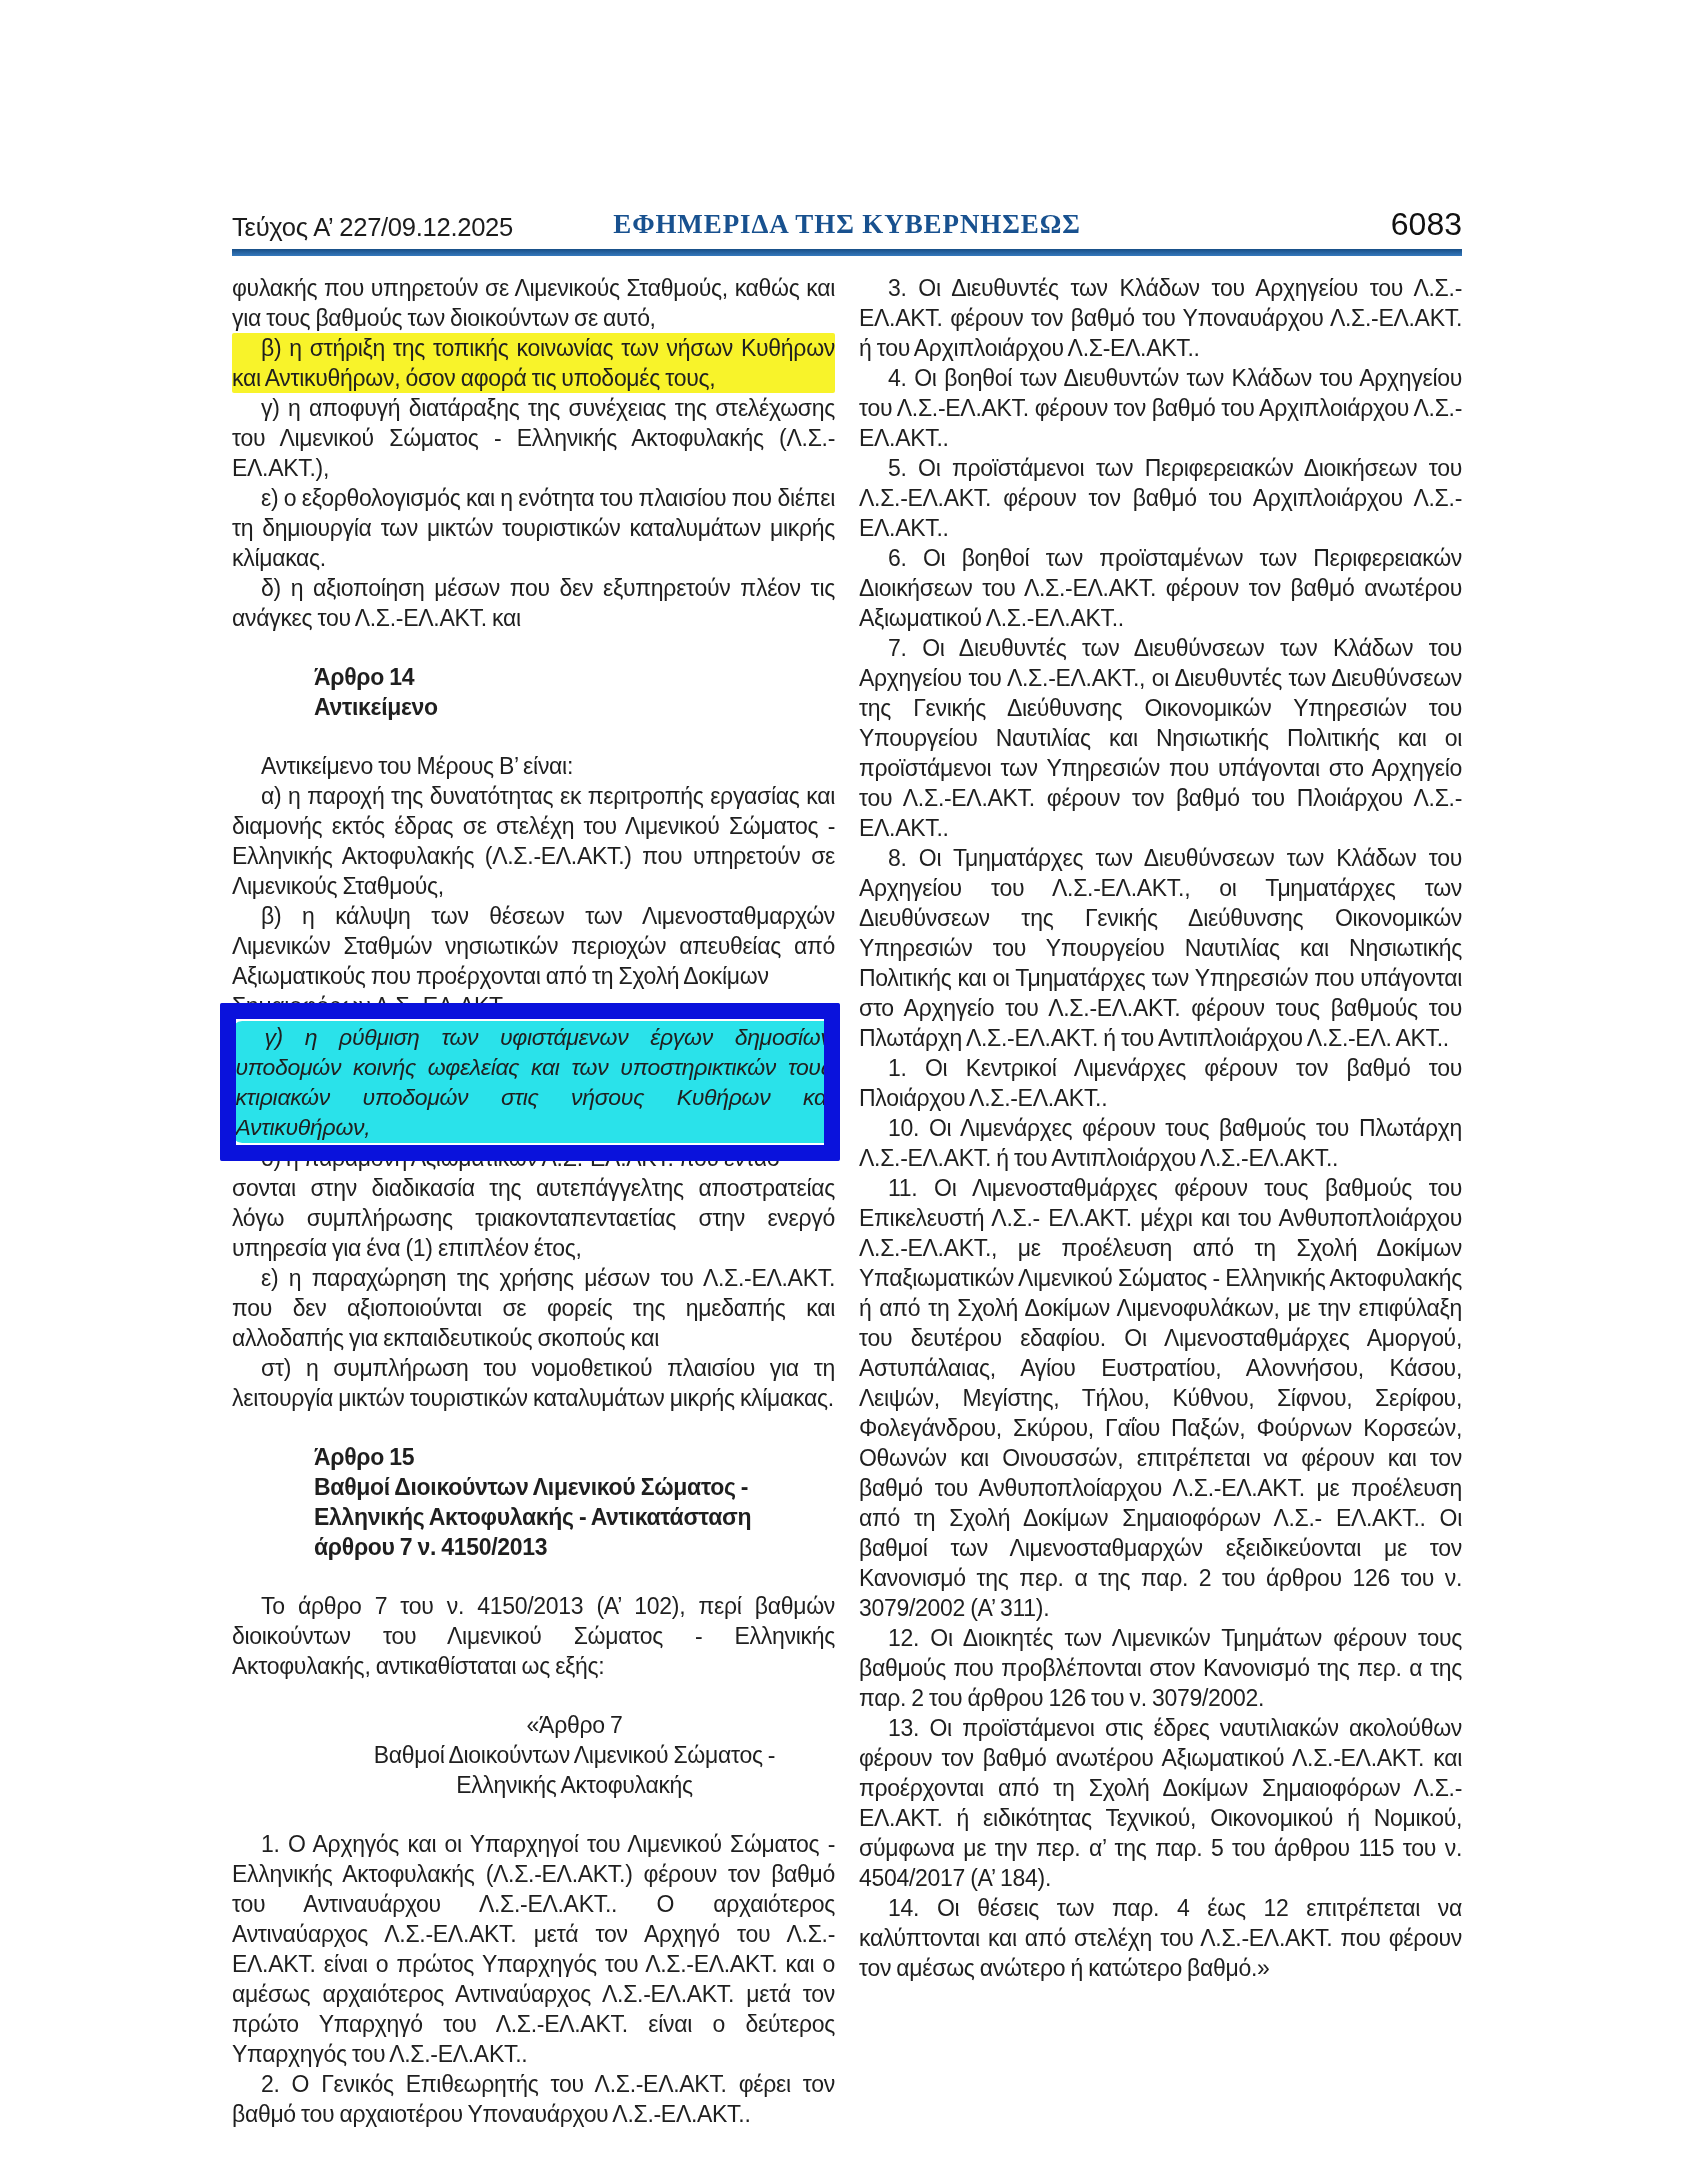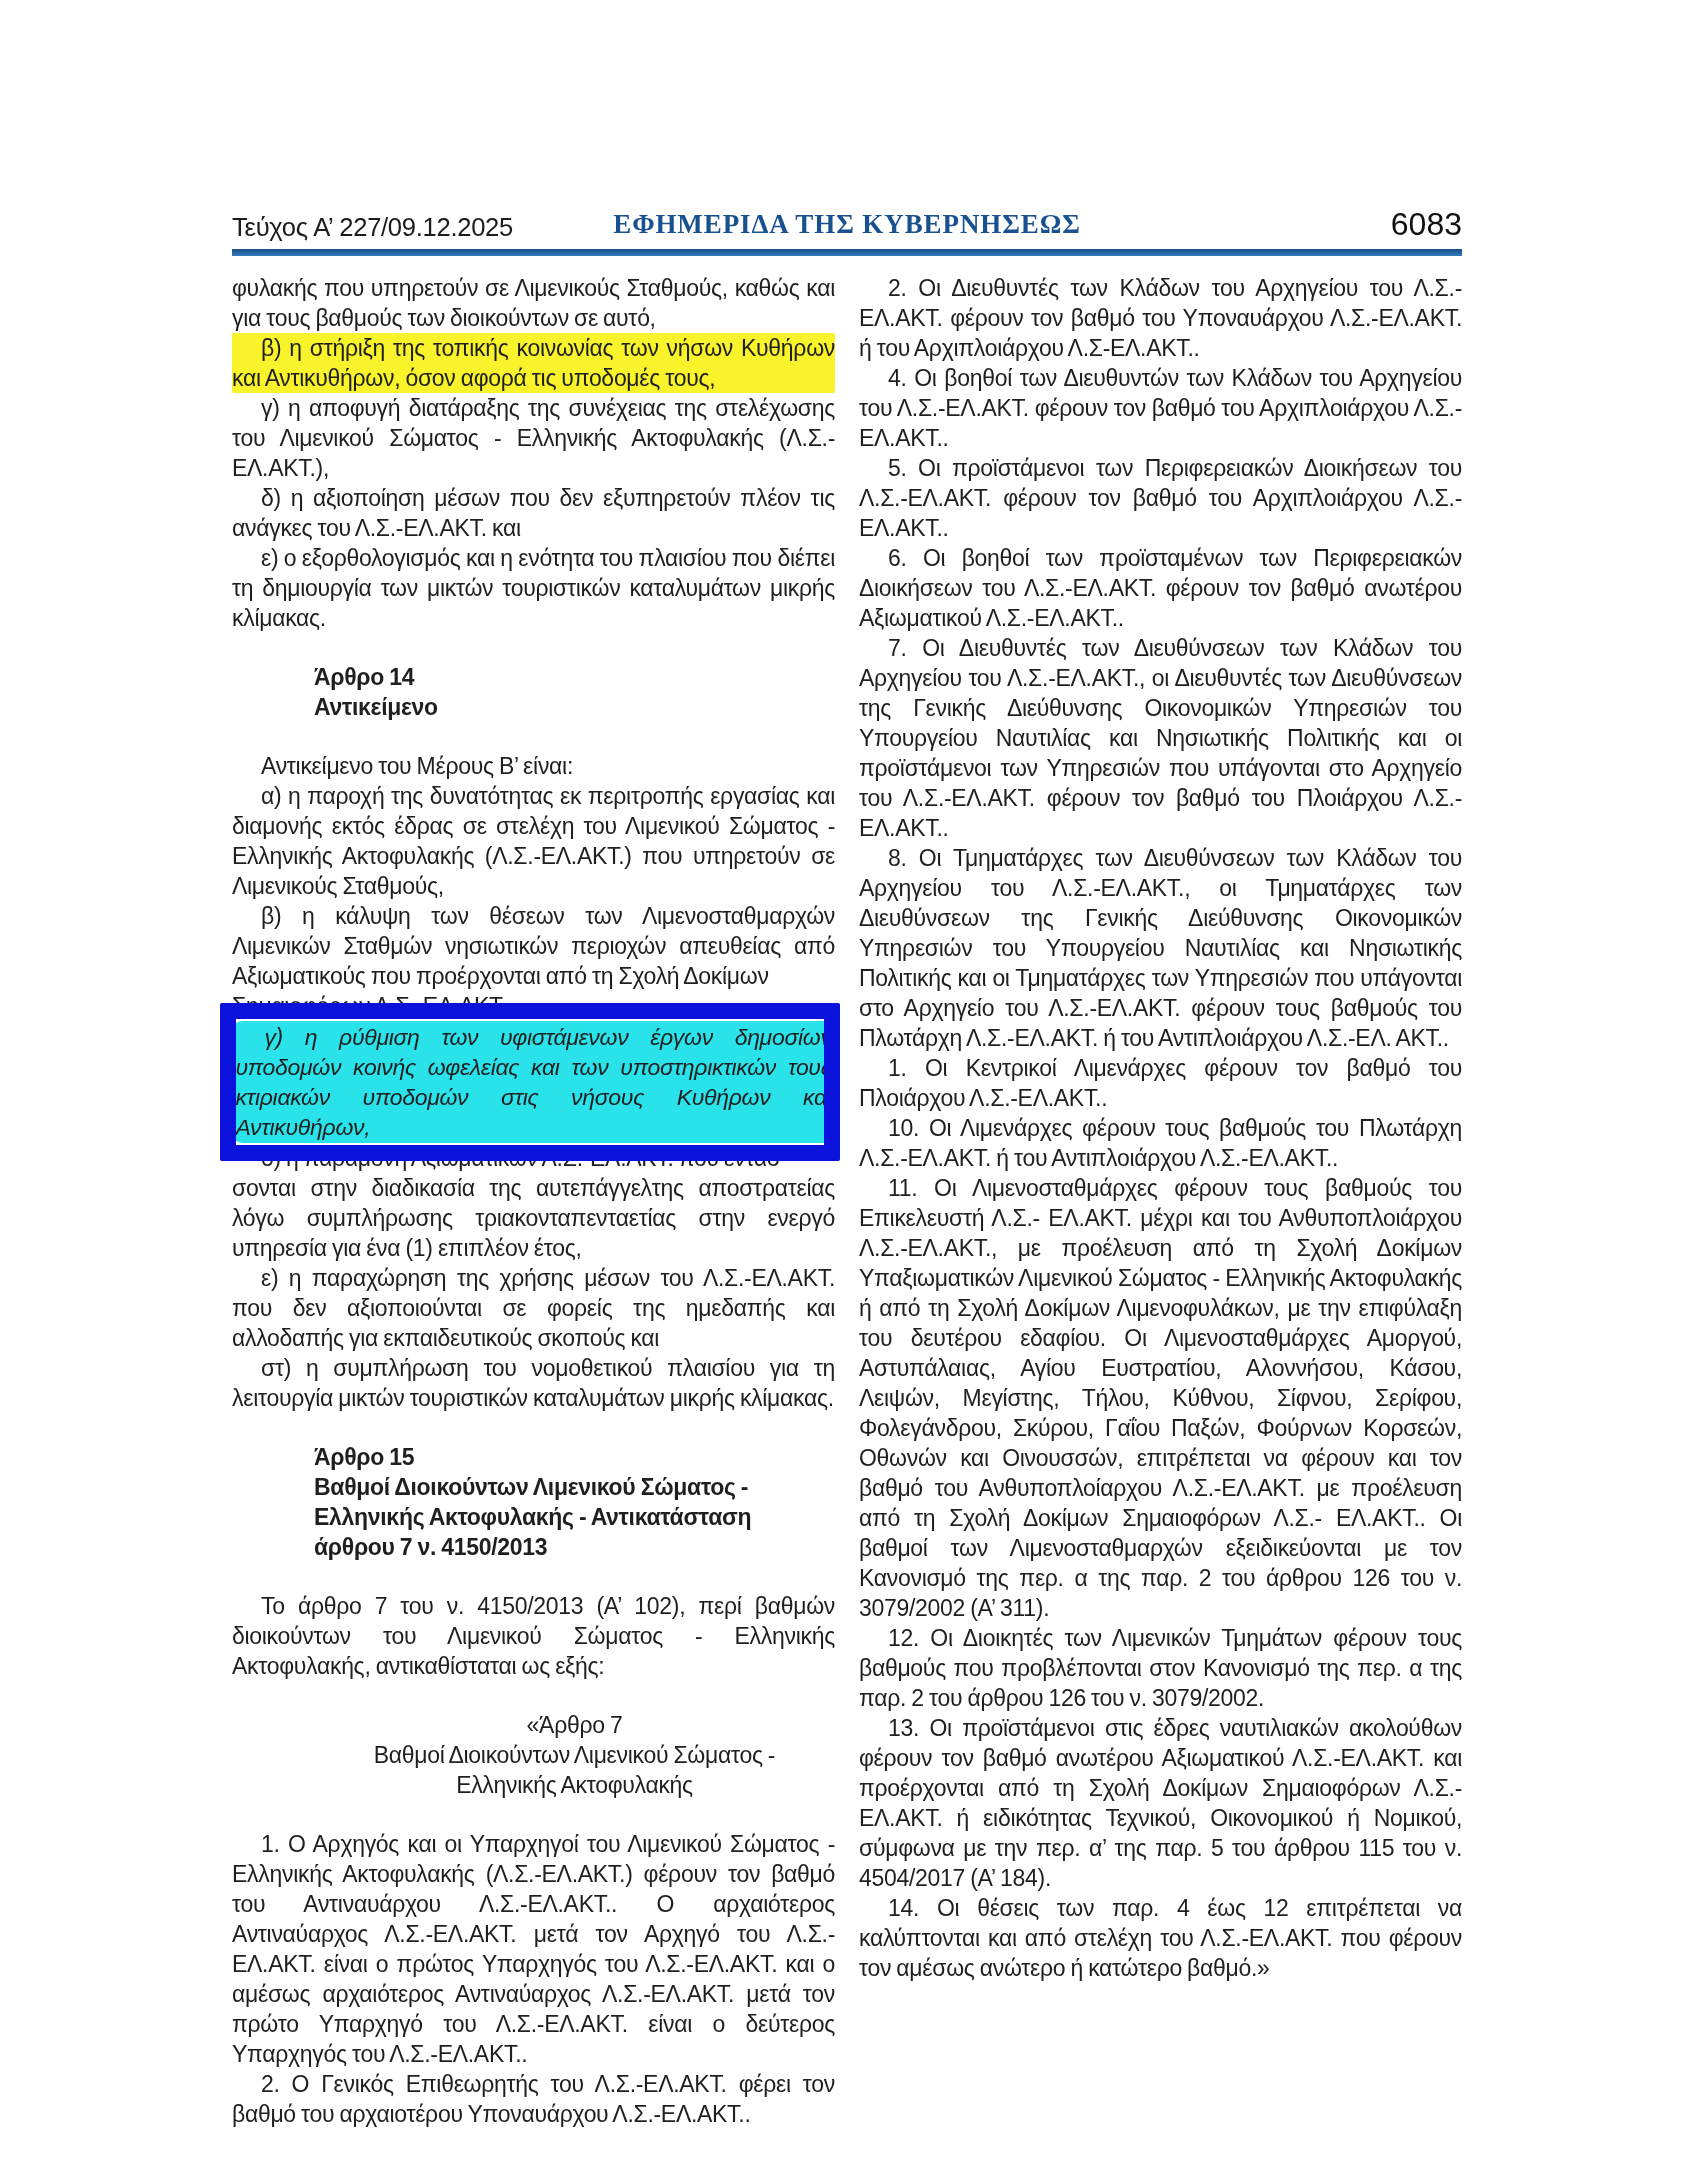--- a/index.html
+++ b/index.html
@@ -50,22 +50,22 @@
   <div class="gazette-title">ΕΦΗΜΕΡΙΔΑ ΤΗΣ ΚΥΒΕΡΝΗΣΕΩΣ</div>
   <div class="page-number">6083</div>
 </div>
 <div class="header-rule"></div>
 
 <div class="columns">
   <div class="col" id="col-left">
       <div class="para cont">φυλακής που υπηρετούν σε Λιμενικούς Σταθμούς, καθώς και για τους βαθμούς των διοικούντων σε αυτό,</div>
       <div class="para hl-yellow">β) η στήριξη της τοπικής κοινωνίας των νήσων Κυθήρων και Αντικυθήρων, όσον αφορά τις υποδομές τους,</div>
       <div class="para">γ) η αποφυγή διατάραξης της συνέχειας της στελέχωσης του Λιμενικού Σώματος - Ελληνικής Ακτοφυλακής (Λ.Σ.-ΕΛ.ΑΚΤ.),</div>
+      <div class="para">ε) ο εξορθολογισμός και η ενότητα του πλαισίου που διέπει τη δημιουργία των μικτών τουριστικών καταλυμάτων μικρής κλίμακας.</div>
       <div class="para">δ) η αξιοποίηση μέσων που δεν εξυπηρετούν πλέον τις ανάγκες του Λ.Σ.-ΕΛ.ΑΚΤ. και</div>
-      <div class="para">ε) ο εξορθολογισμός και η ενότητα του πλαισίου που διέπει τη δημιουργία των μικτών τουριστικών καταλυμάτων μικρής κλίμακας.</div>
       <div class="heading">
         <div>Άρθρο 14</div>
         <div>Αντικείμενο</div>
       </div>
       <div class="para">Αντικείμενο του Μέρους Β’ είναι:</div>
       <div class="para">α) η παροχή της δυνατότητας εκ περιτροπής εργασίας και διαμονής εκτός έδρας σε στελέχη του Λιμενικού Σώματος - Ελληνικής Ακτοφυλακής (Λ.Σ.-ΕΛ.ΑΚΤ.) που υπηρετούν σε Λιμενικούς Σταθμούς,</div>
       <div class="para">β) η κάλυψη των θέσεων των Λιμενοσταθμαρχών Λιμενικών Σταθμών νησιωτικών περιοχών απευθείας από Αξιωματικούς που προέρχονται από τη Σχολή Δοκίμων</div>
       <div class="boxed-wrap">
         <div class="para cont forced-line">Σημαιοφόρων Λ.Σ.-ΕΛ.ΑΚΤ.,</div>
         <div class="para hl-cyan">γ) η ρύθμιση των υφιστάμενων έργων δημοσίων υποδομών κοινής ωφελείας και των υποστηρικτικών τους κτιριακών υποδομών στις νήσους Κυθήρων και Αντικυθήρων,</div>
@@ -84,21 +84,21 @@
       <div class="para">Το άρθρο 7 του ν. 4150/2013 (Α’ 102), περί βαθμών διοικούντων του Λιμενικού Σώματος - Ελληνικής Ακτοφυλακής, αντικαθίσταται ως εξής:</div>
       <div class="quote-heading">
         <div>«Άρθρο 7</div>
         <div>Βαθμοί Διοικούντων Λιμενικού Σώματος -</div>
         <div>Ελληνικής Ακτοφυλακής</div>
       </div>
       <div class="para">1. Ο Αρχηγός και οι Υπαρχηγοί του Λιμενικού Σώματος - Ελληνικής Ακτοφυλακής (Λ.Σ.-ΕΛ.ΑΚΤ.) φέρουν τον βαθμό του Αντιναυάρχου Λ.Σ.-ΕΛ.ΑΚΤ.. Ο αρχαιότερος Αντιναύαρχος Λ.Σ.-ΕΛ.ΑΚΤ. μετά τον Αρχηγό του Λ.Σ.-ΕΛ.ΑΚΤ. είναι ο πρώτος Υπαρχηγός του Λ.Σ.-ΕΛ.ΑΚΤ. και ο αμέσως αρχαιότερος Αντιναύαρχος Λ.Σ.-ΕΛ.ΑΚΤ. μετά τον πρώτο Υπαρχηγό του Λ.Σ.-ΕΛ.ΑΚΤ. είναι ο δεύτερος Υπαρχηγός του Λ.Σ.-ΕΛ.ΑΚΤ..</div>
       <div class="para">2. Ο Γενικός Επιθεωρητής του Λ.Σ.-ΕΛ.ΑΚΤ. φέρει τον βαθμό του αρχαιοτέρου Υποναυάρχου Λ.Σ.-ΕΛ.ΑΚΤ..</div>
     </div>
   <div class="col" id="col-right">
-      <div class="para">2. Οι Διευθυντές των Κλάδων του Αρχηγείου του Λ.Σ.-ΕΛ.ΑΚΤ. φέρουν τον βαθμό του Υποναυάρχου Λ.Σ.-ΕΛ.ΑΚΤ. ή του Αρχιπλοιάρχου Λ.Σ-ΕΛ.ΑΚΤ..</div>
+      <div class="para">3. Οι Διευθυντές των Κλάδων του Αρχηγείου του Λ.Σ.-ΕΛ.ΑΚΤ. φέρουν τον βαθμό του Υποναυάρχου Λ.Σ.-ΕΛ.ΑΚΤ. ή του Αρχιπλοιάρχου Λ.Σ-ΕΛ.ΑΚΤ..</div>
       <div class="para">4. Οι βοηθοί των Διευθυντών των Κλάδων του Αρχηγείου του Λ.Σ.-ΕΛ.ΑΚΤ. φέρουν τον βαθμό του Αρχιπλοιάρχου Λ.Σ.-ΕΛ.ΑΚΤ..</div>
       <div class="para">5. Οι προϊστάμενοι των Περιφερειακών Διοικήσεων του Λ.Σ.-ΕΛ.ΑΚΤ. φέρουν τον βαθμό του Αρχιπλοιάρχου Λ.Σ.-ΕΛ.ΑΚΤ..</div>
       <div class="para">6. Οι βοηθοί των προϊσταμένων των Περιφερειακών Διοικήσεων του Λ.Σ.-ΕΛ.ΑΚΤ. φέρουν τον βαθμό ανωτέρου Αξιωματικού Λ.Σ.-ΕΛ.ΑΚΤ..</div>
       <div class="para">7. Οι Διευθυντές των Διευθύνσεων των Κλάδων του Αρχηγείου του Λ.Σ.-ΕΛ.ΑΚΤ., οι Διευθυντές των Διευθύνσεων της Γενικής Διεύθυνσης Οικονομικών Υπηρεσιών του Υπουργείου Ναυτιλίας και Νησιωτικής Πολιτικής και οι προϊστάμενοι των Υπηρεσιών που υπάγονται στο Αρχηγείο του Λ.Σ.-ΕΛ.ΑΚΤ. φέρουν τον βαθμό του Πλοιάρχου Λ.Σ.-ΕΛ.ΑΚΤ..</div>
       <div class="para">8. Οι Τμηματάρχες των Διευθύνσεων των Κλάδων του Αρχηγείου του Λ.Σ.-ΕΛ.ΑΚΤ., οι Τμηματάρχες των Διευθύνσεων της Γενικής Διεύθυνσης Οικονομικών Υπηρεσιών του Υπουργείου Ναυτιλίας και Νησιωτικής Πολιτικής και οι Τμηματάρχες των Υπηρεσιών που υπάγονται στο Αρχηγείο του Λ.Σ.-ΕΛ.ΑΚΤ. φέρουν τους βαθμούς του Πλωτάρχη Λ.Σ.-ΕΛ.ΑΚΤ. ή του Αντιπλοιάρχου Λ.Σ.-ΕΛ. ΑΚΤ..</div>
       <div class="para">1. Οι Κεντρικοί Λιμενάρχες φέρουν τον βαθμό του Πλοιάρχου Λ.Σ.-ΕΛ.ΑΚΤ..</div>
       <div class="para">10. Οι Λιμενάρχες φέρουν τους βαθμούς του Πλωτάρχη Λ.Σ.-ΕΛ.ΑΚΤ. ή του Αντιπλοιάρχου Λ.Σ.-ΕΛ.ΑΚΤ..</div>
       <div class="para">11. Οι Λιμενοσταθμάρχες φέρουν τους βαθμούς του Επικελευστή Λ.Σ.- ΕΛ.ΑΚΤ. μέχρι και του Ανθυποπλοιάρχου Λ.Σ.-ΕΛ.ΑΚΤ., με προέλευση από τη Σχολή Δοκίμων Υπαξιωματικών Λιμενικού Σώματος - Ελληνικής Ακτοφυλακής ή από τη Σχολή Δοκίμων Λιμενοφυλάκων, με την επιφύλαξη του δευτέρου εδαφίου. Οι Λιμενοσταθμάρχες Αμοργού, Αστυπάλαιας, Αγίου Ευστρατίου, Αλοννήσου, Κάσου, Λειψών, Μεγίστης, Τήλου, Κύθνου, Σίφνου, Σερίφου, Φολεγάνδρου, Σκύρου, Γαΐου Παξών, Φούρνων Κορσεών, Οθωνών και Οινουσσών, επιτρέπεται να φέρουν και τον βαθμό του Ανθυποπλοίαρχου Λ.Σ.-ΕΛ.ΑΚΤ. με προέλευση από τη Σχολή Δοκίμων Σημαιοφόρων Λ.Σ.- ΕΛ.ΑΚΤ.. Οι βαθμοί των Λιμενοσταθμαρχών εξειδικεύονται με τον Κανονισμό της περ. α της παρ. 2 του άρθρου 126 του ν. 3079/2002 (Α’ 311).</div>
       <div class="para">12. Οι Διοικητές των Λιμενικών Τμημάτων φέρουν τους βαθμούς που προβλέπονται στον Κανονισμό της περ. α της παρ. 2 του άρθρου 126 του ν. 3079/2002.</div>
       <div class="para">13. Οι προϊστάμενοι στις έδρες ναυτιλιακών ακολούθων φέρουν τον βαθμό ανωτέρου Αξιωματικού Λ.Σ.-ΕΛ.ΑΚΤ. και προέρχονται από τη Σχολή Δοκίμων Σημαιοφόρων Λ.Σ.-ΕΛ.ΑΚΤ. ή ειδικότητας Τεχνικού, Οικονομικού ή Νομικού, σύμφωνα με την περ. α’ της παρ. 5 του άρθρου 115 του ν. 4504/2017 (Α’ 184).</div>

